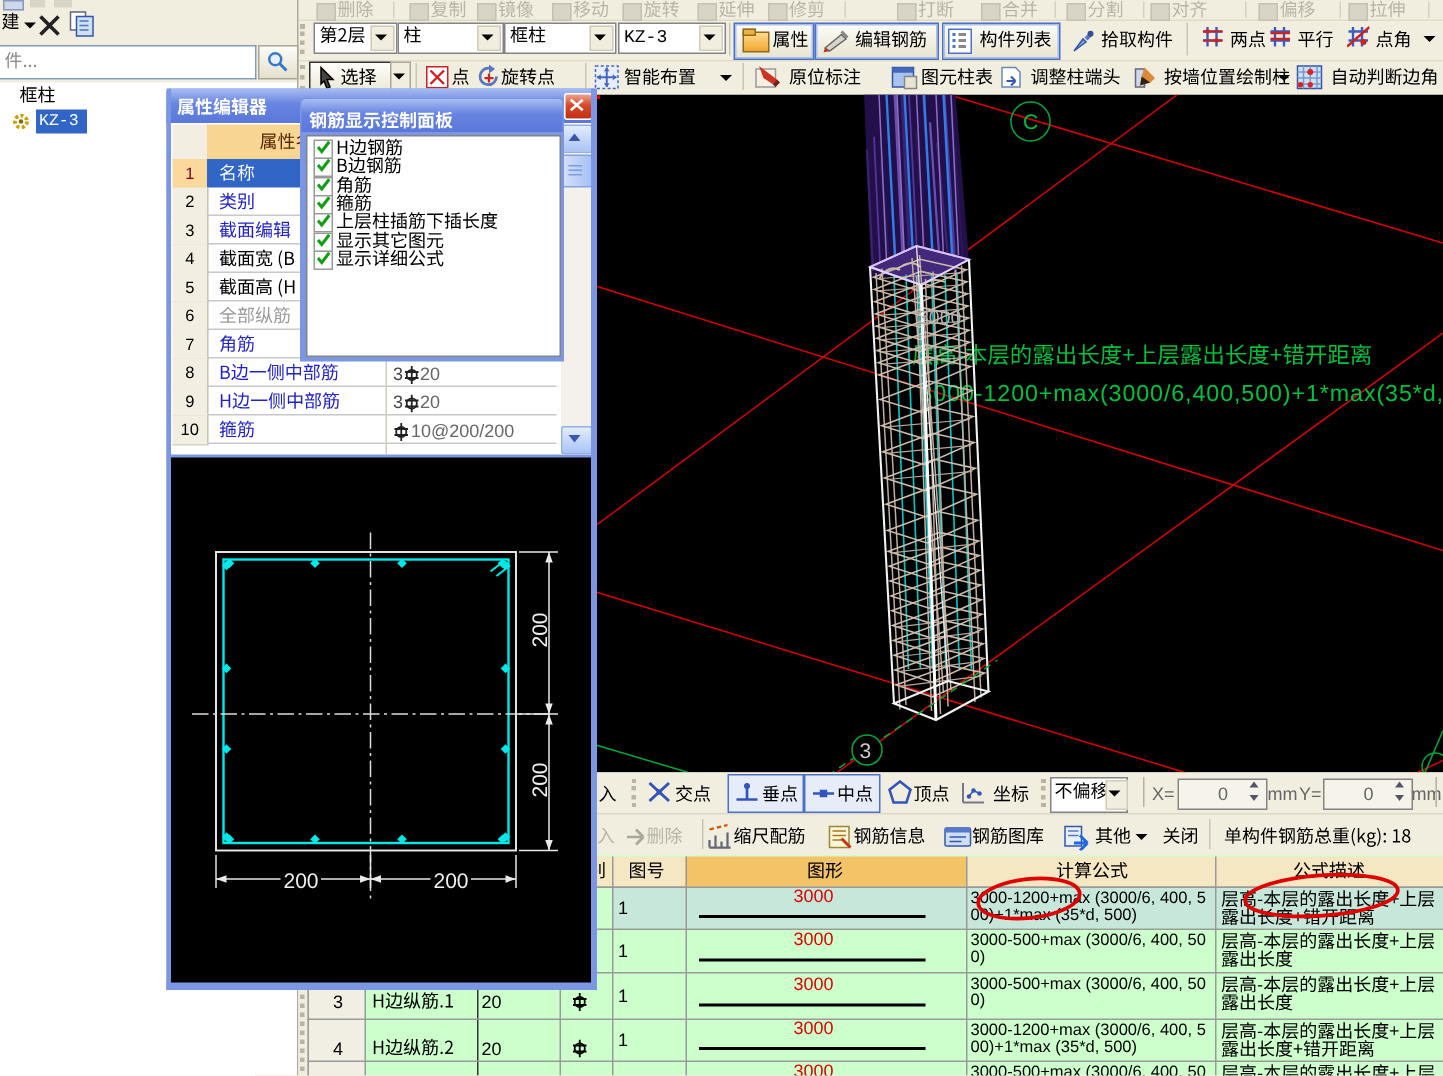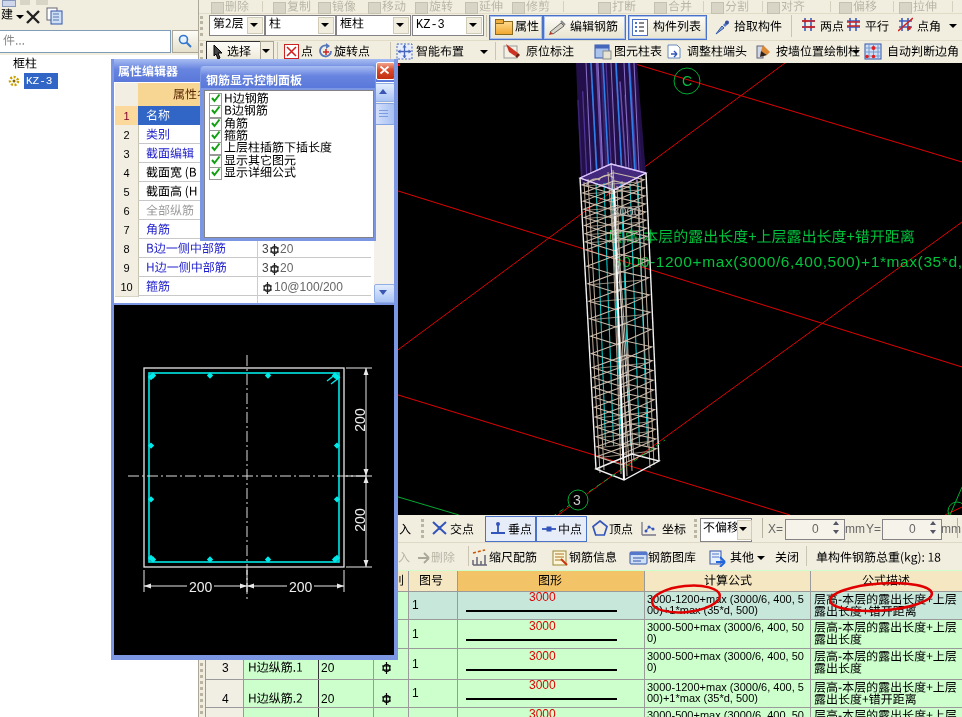--- a/index.html
+++ b/index.html
@@ -846,21 +846,21 @@
 <div style="position:absolute;left:262px;top:261px;font:12px 'Liberation Sans';color:#444">3</div>
 <svg style="position:absolute;left:269px;top:263px" width="11" height="12">
     <circle cx="5.5" cy="6" r="3.4" fill="none" stroke="#222" stroke-width="1.2"></circle>
     <path d="M5.5 0 V12 M1 4 H10 M1 8 H10" stroke="#222" stroke-width="1.2"></path>
   </svg>
 <div style="position:absolute;left:280px;top:261px;font:12px 'Liberation Sans';color:#666">20</div>
 <svg style="position:absolute;left:262px;top:282px" width="11" height="12">
     <circle cx="5.5" cy="6" r="3.4" fill="none" stroke="#222" stroke-width="1.2"></circle>
     <path d="M5.5 0 V12 M1 4 H10 M1 8 H10" stroke="#222" stroke-width="1.2"></path>
   </svg>
-<div style="position:absolute;left:274px;top:280px;font:12px 'Liberation Sans';color:#666">10@100/200</div>
+<div style="position:absolute;left:274px;top:280px;font:12px 'Liberation Sans';color:#666">10@200/200</div>
 <div style="position:absolute;left:374px;top:83px;width:20px;height:220px;background:#f3f1ea"></div>
 <div style="position:absolute;left:374px;top:83px;width:19px;height:17px;background:linear-gradient(#e2ecfd,#aac4f5);border:1px solid #93aee2;border-radius:2px"></div>
 <div style="position:absolute;left:379px;top:89px;width:0;height:0;border-left:4px solid transparent;border-right:4px solid transparent;border-bottom:5px solid #3a56b0"></div>
 <div style="position:absolute;left:374px;top:103px;width:19px;height:20px;background:linear-gradient(90deg,#d7e0fa,#a6c1f4);border:1px solid #85a3e0;border-radius:2px"></div>
 <div style="position:absolute;left:379px;top:110px;width:9px;height:1px;background:#7c9ce0"></div>
 <div style="position:absolute;left:379px;top:113px;width:9px;height:1px;background:#7c9ce0"></div>
 <div style="position:absolute;left:379px;top:116px;width:9px;height:1px;background:#7c9ce0"></div>
 <div style="position:absolute;left:374px;top:284px;width:19px;height:17px;background:linear-gradient(#e2ecfd,#aac4f5);border:1px solid #93aee2;border-radius:2px"></div>
 <div style="position:absolute;left:379px;top:290px;width:0;height:0;border-left:4px solid transparent;border-right:4px solid transparent;border-top:5px solid #3a56b0"></div>
 <div style="position:absolute;left:114px;top:305px;width:281px;height:351px;background:#000"></div>

